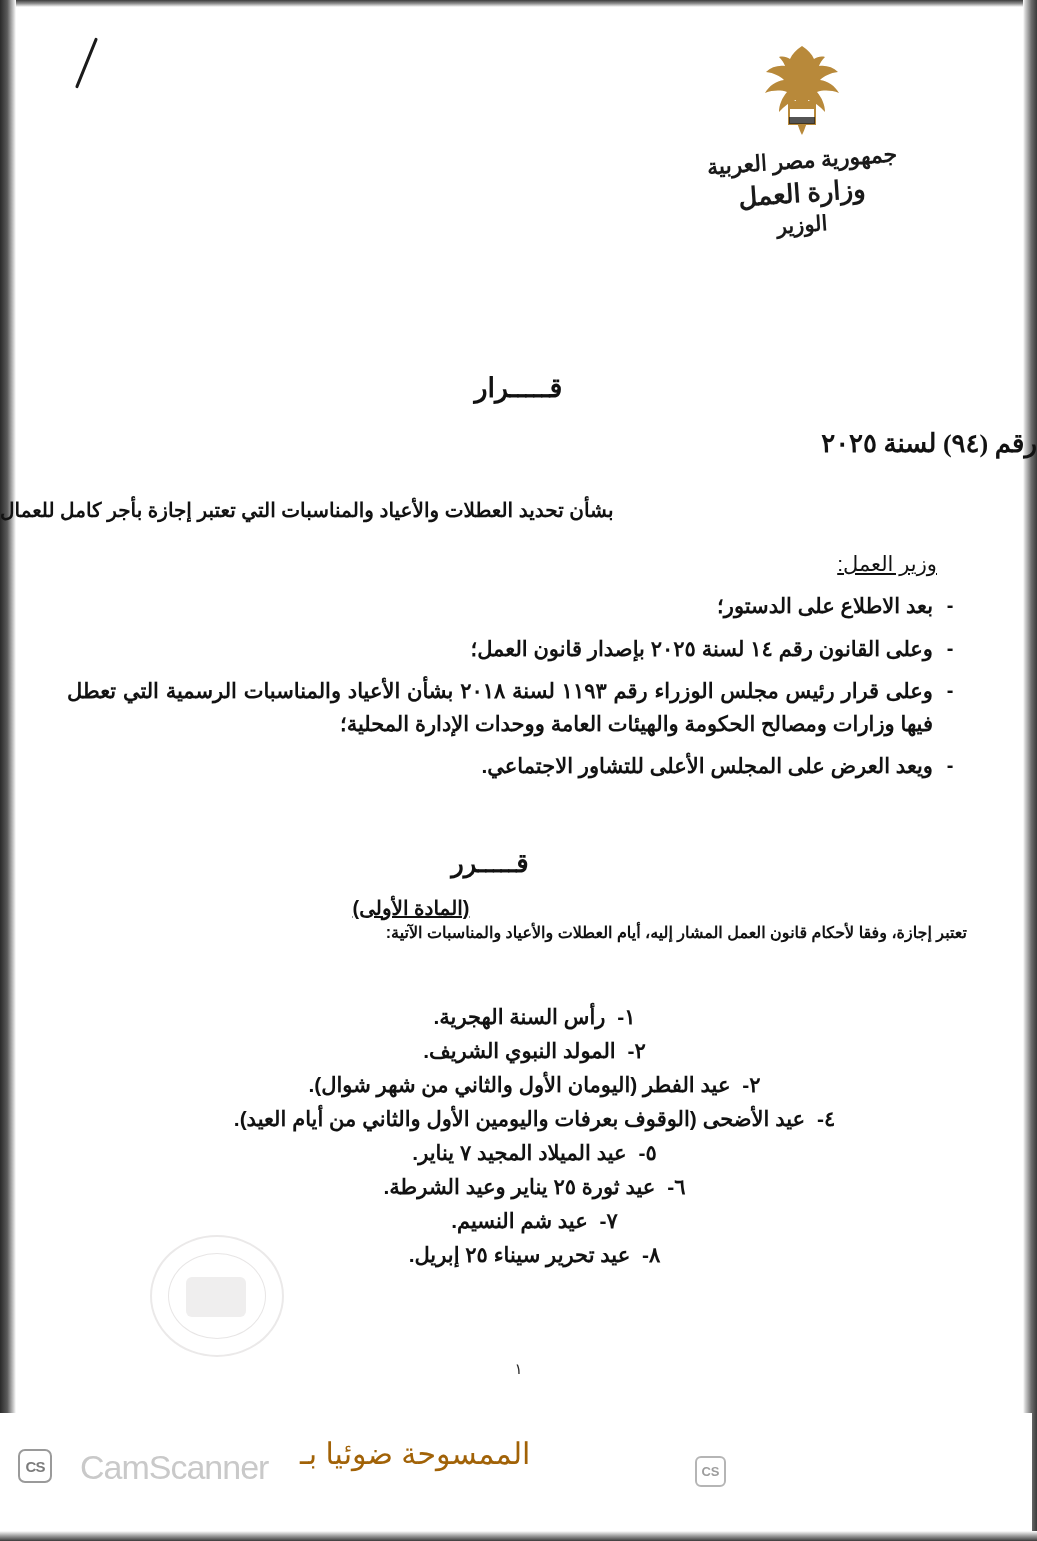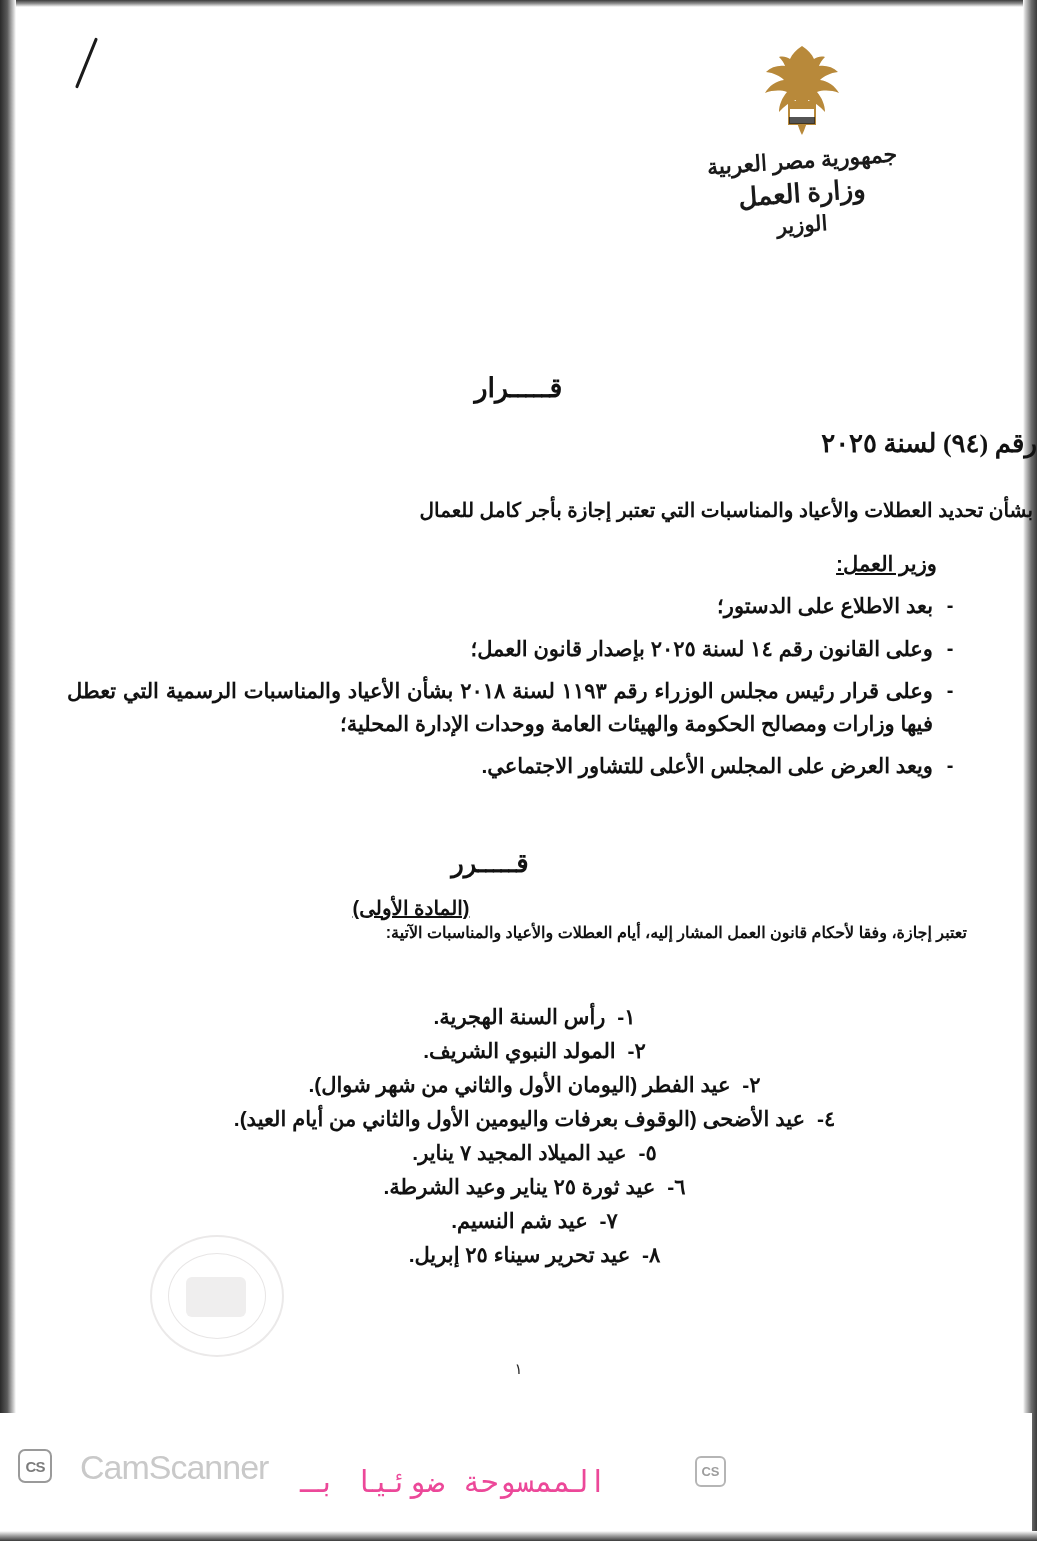--- a/index.html
+++ b/index.html
@@ -95,31 +95,31 @@
     left: 0;
     width: 1037px;
     font-size: 26px;
     font-weight: 700;
   }
   .subject {
     position: absolute;
     top: 498px;
     left: 0;
     width: 1033px;
-    text-align: right;
+    text-align: left;
     font-size: 20px;
     font-weight: 700;
     font-family: "Liberation Sans", sans-serif;
   }
   .minister {
     position: absolute;
     top: 552px;
     right: 100px;
     font-size: 21px;
-    font-weight: 700;
+    font-weight: 400;
     font-family: "Liberation Sans", sans-serif;
     text-decoration: underline;
   }
 
   .preamble {
     position: absolute;
     top: 590px;
     right: 70px;
     width: 900px;
   }
@@ -264,24 +264,24 @@
     bottom: 44px;
     font-family: "Liberation Sans", sans-serif;
     font-size: 34px;
     color: #c9c9c9;
     letter-spacing: -1px;
     padding-left: 28px;
   }
   .cs-arabic {
     position: absolute;
     left: 300px;
-    bottom: 30px;
-    font-family: Liberation Mono, monospace;
+    bottom: 60px;
+    font-family: Liberation Sans, sans-serif;
     font-size: 30px;
-    color: #ec4899;
+    color: #a16207;
     direction: rtl;
   }
   .cs-badge {
     position: absolute;
     left: 695px;
     bottom: 44px;
     width: 27px;
     height: 27px;
     border: 2px solid #b5b5b5;
     border-radius: 6px;

